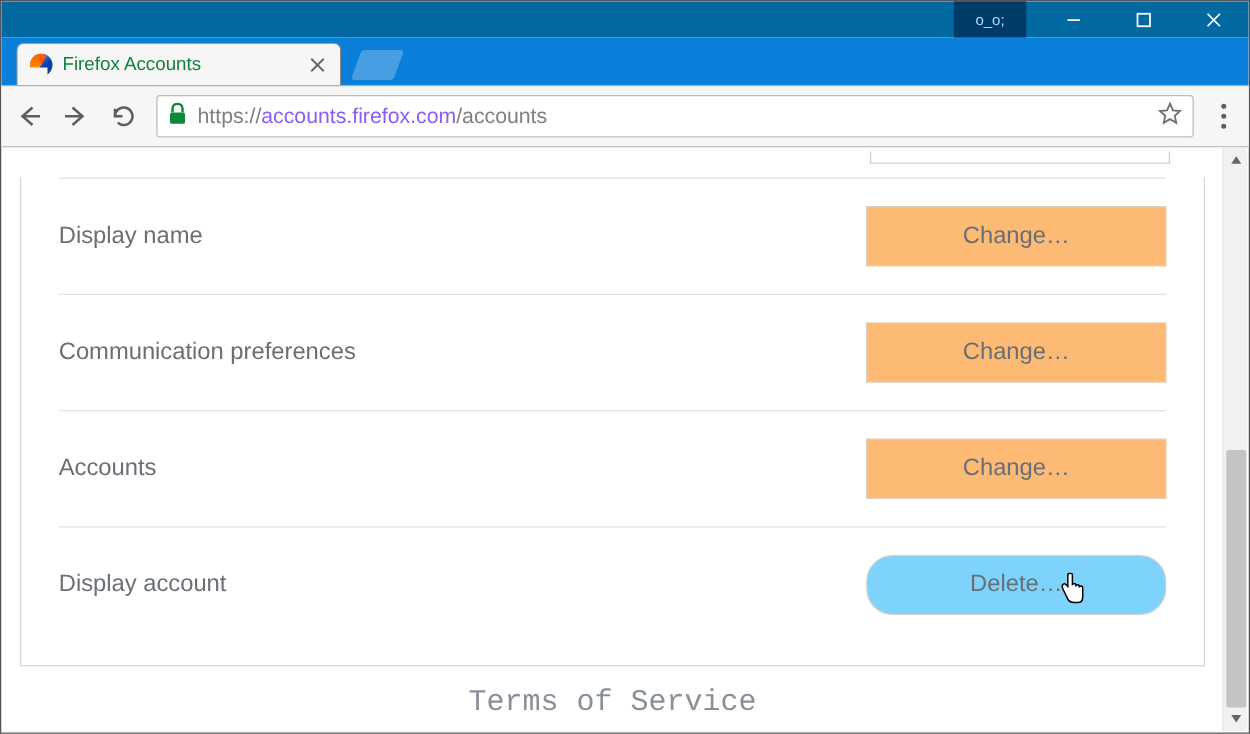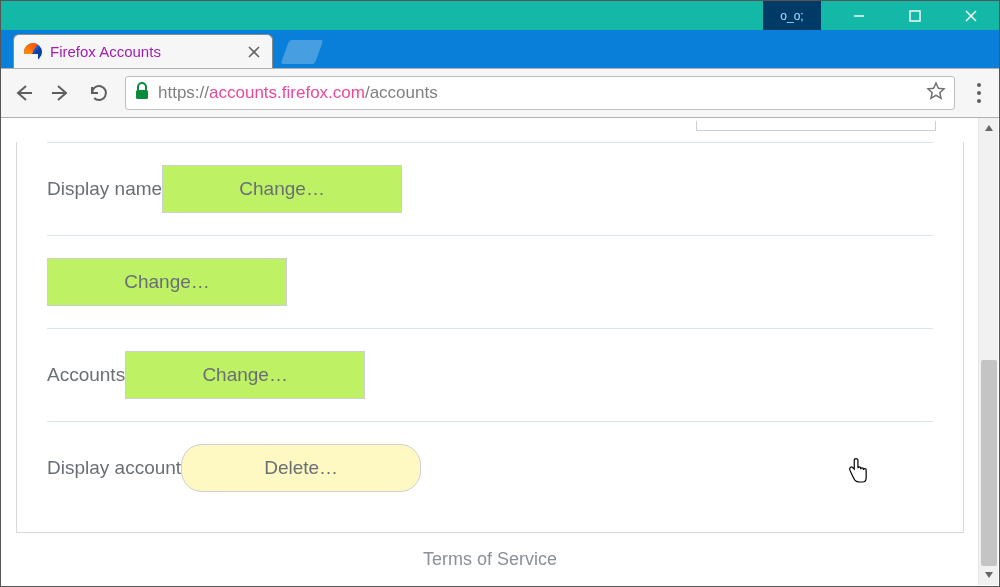--- a/index.html
+++ b/index.html
@@ -1,63 +1,63 @@
 <!DOCTYPE html>
 <html><head>
 <meta charset="utf-8">
 <style>
   * { box-sizing: border-box; margin: 0; padding: 0; font-family: "Segoe UI", Arial, sans-serif; }
   body { width: 1000px; height: 587px; background: #fff; overflow: hidden; position: relative; border: 1px solid #555; }
 
   
-  .titlebar { height: 29px; background: #14b8a6; display: flex; justify-content: flex-end; align-items: stretch; }
+  .titlebar { height: 29px; background: #0369a1; display: flex; justify-content: flex-end; align-items: stretch; }
   .title-badge { width: 58px; background: #003a66; color: #9fe0ff; font-size: 12px; display:flex; align-items:center; justify-content:center; margin-right: 10px; }
   .win-btn { width: 56px; display:flex; align-items:center; justify-content:center; color:#fff; }
   .win-btn svg { stroke: #fff; stroke-width: 1.4; fill: none; }
 
   
   .tabstrip { height: 38px; background: #0a7fd9; display:flex; align-items:flex-end; padding-left: 12px; }
   .tab { position: relative; height: 34px; background: #f6f6f6; border-top-left-radius: 6px; border-top-right-radius: 6px; display:flex; align-items:center; padding: 0 36px 0 10px; min-width: 260px; border:1px solid #8a8a8a; border-bottom:none;}
   .tab::before, .tab::after { content:""; position:absolute; bottom:0; width:14px; height:14px; background:#f6f6f6; }
   .tab .favicon { width:18px; height:18px; margin-right:8px; position:relative; }
   .favicon .globe { width:18px;height:18px;border-radius:50%;background:linear-gradient(135deg,#2a6fe3 40%,#0b3fa5 60%);position:absolute; }
   .favicon .fox { position:absolute; width:18px;height:18px;border-radius:50%;background:conic-gradient(from 210deg,#ff9a00 0deg,#ff5400 180deg,transparent 180deg); }
-  .tab-title { font-size:15px; color:#a21caf; }
+  .tab-title { font-size:15px; color:#15803d; }
   .tab-close { position:absolute; right:10px; top:9px; width:16px;height:16px; }
   .newtab { width: 34px; height: 24px; background: rgba(255,255,255,0.25); border-radius: 3px; margin-left: 12px; margin-bottom:4px; transform: skewX(-20deg); }
 
   
   .toolbar { height: 50px; background:#f6f6f6; border-top:1px solid #b0b0b0; border-bottom:1px solid #b0b0b0; display:flex; align-items:center; padding: 0 10px; gap: 14px; }
   .nav-icon { width:24px; display:flex; justify-content:center; color:#5e5e5e; }
   .nav-icon svg { stroke:#5e5e5e; stroke-width:2; fill:none; }
   .omnibox { flex:1; height:34px; border:1px solid #bdbdbd; border-radius:3px; background:#fff; display:flex; align-items:center; padding:0 8px; gap:8px;}
   .lock { color:#0a8a3a; }
   .url { font-size:17px; color:#808080; white-space:nowrap; }
-  .url .host { color:#ec4899; }
+  .url .host { color:#8b5cf6; }
   .star { margin-left:auto; }
   .kebab { width:20px; display:flex; flex-direction:column; align-items:center; gap:4px; }
   .kebab span { width:4px;height:4px;background:#5e5e5e;border-radius:50%; }
 
   
   .viewport { position:absolute; top:117px; left:1px; right:1px; bottom:1px; background:#fff; overflow:hidden; }
   .scroll-track { position:absolute; right:0; top:0; bottom:0; width:20px; background:#f1f1f1; border-left:1px solid #e6e6e6;}
   .scroll-up, .scroll-down { position:absolute; left:0; width:20px; height:20px; display:flex; align-items:center; justify-content:center; color:#666;}
   .scroll-up{top:0;} .scroll-down{bottom:0;}
   .scroll-thumb { position:absolute; left:2px; width:16px; background:#c4c4c4; border-radius:2px; }
 
   .page { position:absolute; left:14px; right:34px; top:0; bottom:0; }
   .card { border:1px solid #d8d8d8; border-top:none; background:#fff; padding: 0 30px 18px 30px; }
-  .row { display:flex; align-items:center; justify-content:flex-start; border-bottom:1px solid #d8e4ee; padding: 22px 0; }
+  .row { display:flex; align-items:center; justify-content:space-between; border-bottom:1px solid #d8e4ee; padding: 22px 0; }
   .row:first-child { padding-top: 6px; }
   .row:last-child { border-bottom:none; }
   .row-label { font-size:19px; color:#6a6f75; }
-  .btn { width: 240px; height: 48px; border:1px solid #cfcfcf; background:#bef264; color:#6a6f75; font-size:19px; display:flex; align-items:center; justify-content:center; cursor:pointer; }
-  .btn.hover { background:#fef9c3;border-radius:21px; }
+  .btn { width: 240px; height: 48px; border:1px solid #cfcfcf; background:#fdba74; color:#6a6f75; font-size:19px; display:flex; align-items:center; justify-content:center; cursor:pointer; }
+  .btn.hover { background:#7dd3fc;border-radius:21px; }
   .footer { display:flex; justify-content:center; gap:60px; padding:16px 0; }
-  .footer a { color:#8a9098; font-size:18px; text-decoration:none; }
+  .footer a { color:#8a9098; font-size:24px; text-decoration:none;font-family:Liberation Mono, monospace; }
 
   .cursor { position:absolute; width:22px; height:26px; pointer-events:none; }
 
   .partial-btn-edge { position:absolute; right:62px; top:3px; width:240px; height:10px; border:1px solid #cfcfcf; border-top:none; background:#fff;}
 </style>
 </head>
 <body>
 
 <div class="titlebar">
   <div class="title-badge">o_o;</div>
@@ -140,20 +140,21 @@
 
 <div class="viewport">
   <div class="partial-btn-edge"></div>
   <div class="page">
     <div class="card">
       <div class="row" style="border-top:1px solid #d8e4ee; margin-top:24px; padding-top:22px;">
         <div class="row-label">Display name</div>
         <div class="btn">Change…</div>
       </div>
       <div class="row">
+        <div class="row-label">Communication preferences</div>
         <div class="btn">Change…</div>
       </div>
       <div class="row">
         <div class="row-label">Accounts</div>
         <div class="btn">Change…</div>
       </div>
       <div class="row">
         <div class="row-label">Display account</div>
         <div class="btn hover">Delete…</div>
       </div>

